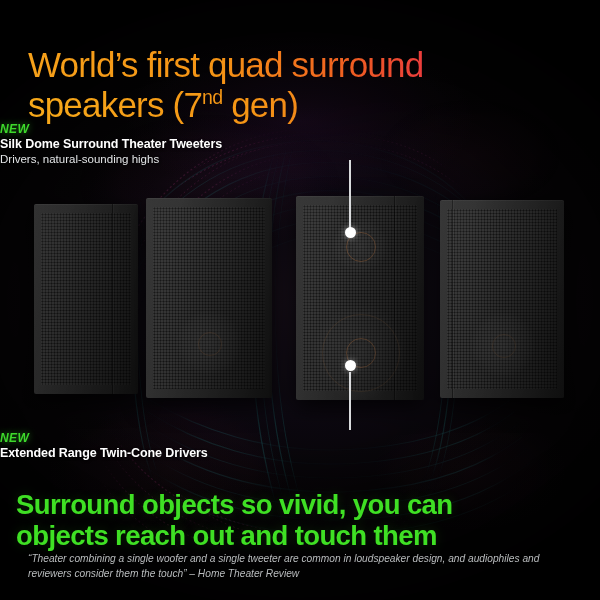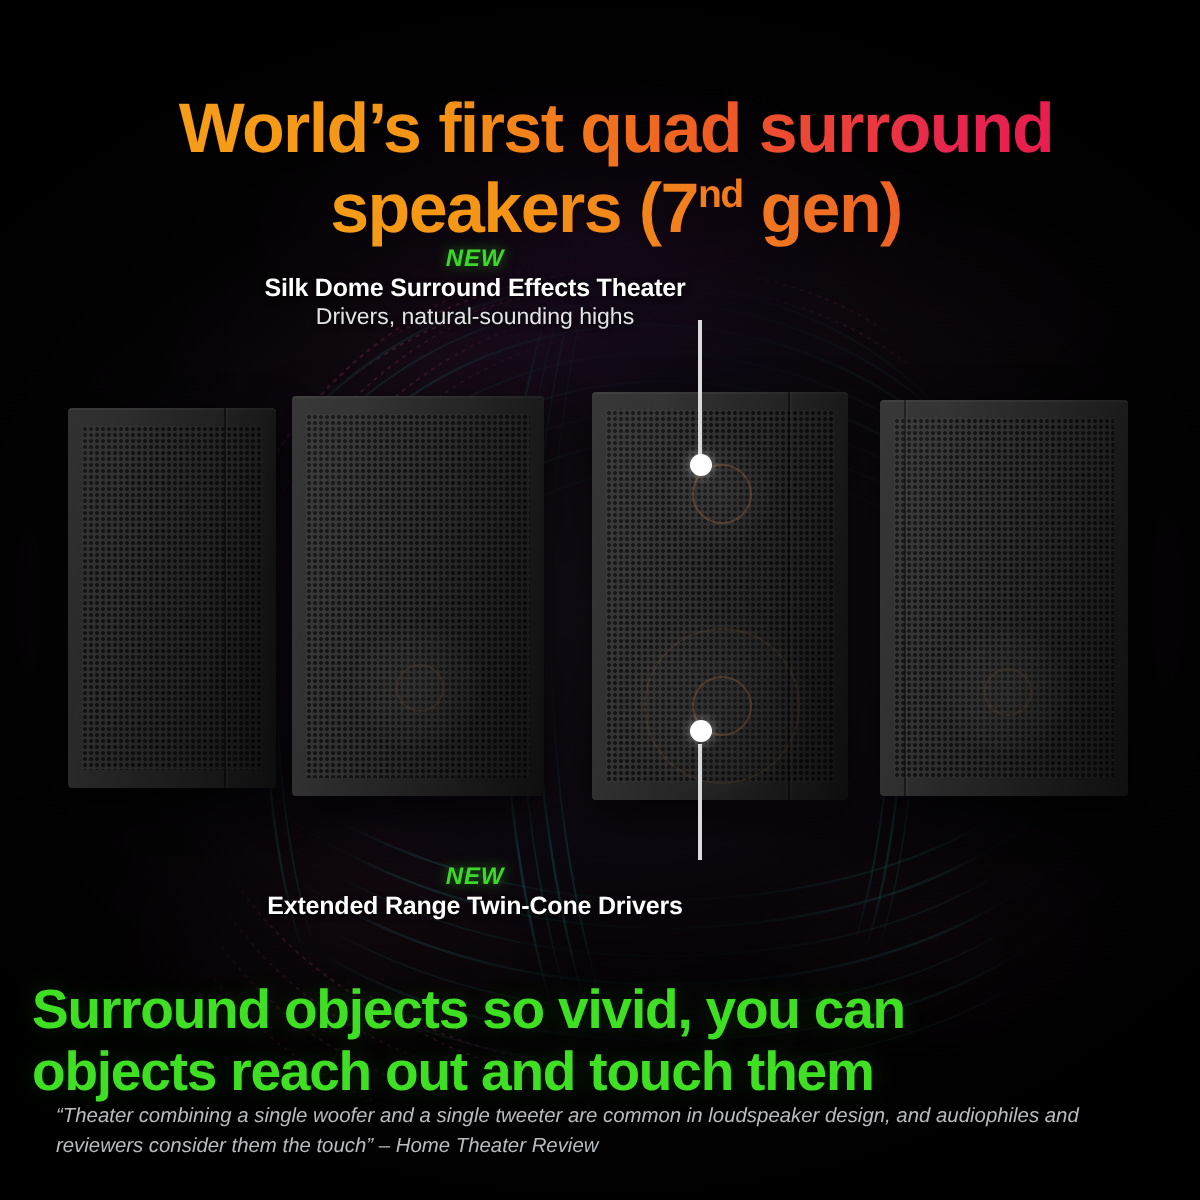--- a/index.html
+++ b/index.html
@@ -23,32 +23,32 @@
       radial-gradient(ellipse 420px 330px at 300px 300px, rgba(0,0,0,0) 40%, rgba(0,0,0,.55) 78%, rgba(0,0,0,.92) 100%);
   }
   .bg-topglow{
     background:
       radial-gradient(ellipse 250px 120px at 300px 120px, rgba(60,20,70,.30) 0%, rgba(0,0,0,0) 70%);
   }
 
   
   .headline{
     position:absolute;left:28px;top:22px;width:560px;
-    font-weight:bold;font-size:35px;line-height:1.12;letter-spacing:-0.8px;
-    -webkit-background-clip:text;background-clip:text;color:transparent;text-align:center;
+    font-weight:normal;font-size:35px;line-height:1.12;letter-spacing:-0.8px;
+    -webkit-background-clip:text;background-clip:text;color:transparent;
     -webkit-text-fill-color:transparent;
   }
   .hl-line{display:block;white-space:nowrap;-webkit-background-clip:text;background-clip:text;
     color:transparent;-webkit-text-fill-color:transparent;}
   .hl-line1{background-image:linear-gradient(90deg,#f6a11a 0%,#f59415 34%,#ef5d22 58%,#e8254f 80%,#e5164c 100%);}
   .hl-line2{background-image:linear-gradient(90deg,#f6a91a 0%,#f59415 40%,#f07322 66%,#ec4a2c 88%,#e93c2b 100%);}
   .sup{font-size:0.56em;vertical-align:super;line-height:0;}
 
   
-  .callout{position:absolute;width:475px;left:0;text-align:center;}
+  .callout{position:absolute;width:475px;left:0;text-align:left;}
   .new-badge{
     font-style:italic;font-weight:bold;font-size:12px;letter-spacing:.4px;
     text-shadow:0 0 7px rgba(61,216,43,.55);
   }
   .callout-title{
     font-weight:bold;font-size:12.5px;color:#ffffff;letter-spacing:-0.1px;margin-top:1px;
     text-shadow:0 1px 3px rgba(0,0,0,.85);
   }
   .callout-sub{
     font-size:11.5px;color:#e2e4e6;margin-top:2px;
@@ -250,21 +250,21 @@
       <div class="sp-grille"></div>
       <div class="driver-halo" style="left:30px;top:112px;width:66px;height:66px;"></div>
       <div class="driver-ring" style="left:52px;top:134px;width:22px;height:22px;border-color:rgba(120,80,50,.26);"></div>
       <div class="sp-seam" style="left:12px;"></div>
       <div class="sp-sheen"></div>
     </div>
   </div>
 
   <div class="callout callout-top">
     <div class="new-badge" style="color:#3dd82b;">NEW</div>
-    <div class="callout-title">Silk Dome Surround Effects Theater</div>
+    <div class="callout-title">Silk Dome Surround Theater Tweeters</div>
     <div class="callout-sub">Drivers, natural-sounding highs</div>
   </div>
   <div class="connector conn-top"></div>
   <div class="dot dot-top"></div>
 
   <div class="connector conn-bottom"></div>
   <div class="dot dot-bottom"></div>
   <div class="callout callout-bottom">
     <div class="new-badge" style="color:#3dd82b;">NEW</div>
     <div class="callout-title">Extended Range Twin-Cone Drivers</div>

